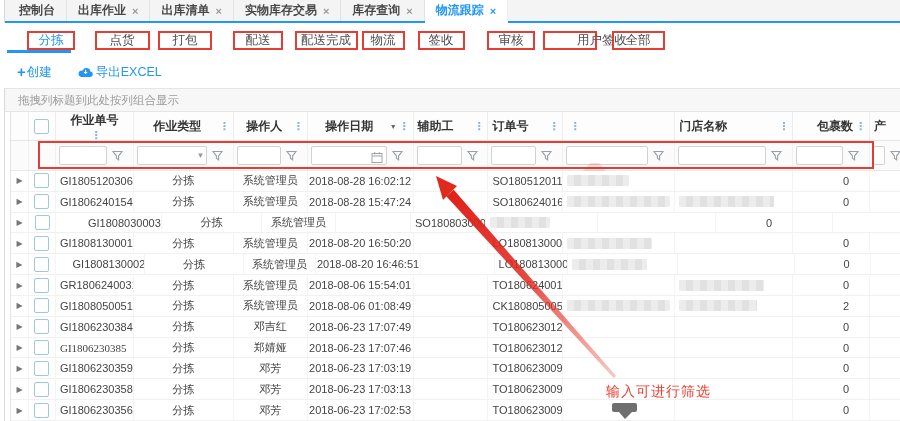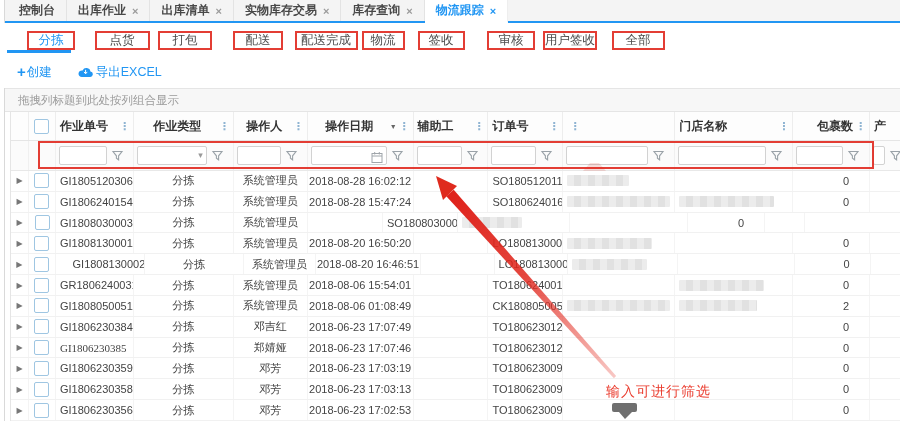--- a/index.html
+++ b/index.html
@@ -98,21 +98,21 @@
   <div class="stabbar" id="status-tabs">
     <div class="stab-underline"></div>
   <div class="stab active" style="left: 11px;">分拣</div>
       <div class="stab" style="left: 82px;">点货</div>
       <div class="stab" style="left: 145px;">打包</div>
       <div class="stab" style="left: 218px;">配送</div>
       <div class="stab" style="left: 286px;">配送完成</div>
       <div class="stab" style="left: 343px;">物流</div>
       <div class="stab" style="left: 401px;">签收</div>
       <div class="stab" style="left: 471px;">审核</div>
-      <div class="stab" style="left: 530px;">用户签收</div>
+      <div class="stab" style="left: 562px;">用户签收</div>
       <div class="stab" style="left: 598px;">全部</div>
     </div>
 
   <div class="toolbar">
     <div class="tbtn">
       <span class="plus">+</span>
       <span>创建</span>
     </div>
     <div class="tbtn">
       <span style="display:flex;">
@@ -128,21 +128,21 @@
   <div class="grouphint">
     <span>拖拽列标题到此处按列组合显示</span>
   </div>
 
   <div class="grid">
     <div class="hrow" id="header-row">
         <div class="hcell" style="width: 18px;"></div>
         <div class="hcell cbwrap" style="width: 27px; justify-content: center;">
           <div class="cb"></div>
         </div>
-        <div class="hcell" style="width: 78px;">
+        <div class="hcell" style="width: 78px; flex-direction: column;">
           <span class="lbl" style="text-align: left;">作业单号</span>
           <span class="cmenu">⋮</span>
         </div>
         <div class="hcell" style="width: 100px;">
           <span class="lbl" style="text-align: center;">作业类型</span>
           <span class="cmenu">⋮</span>
         </div>
         <div class="hcell" style="width: 74px;">
           <span class="lbl" style="text-align: center;">操作人</span>
           <span class="cmenu">⋮</span>
@@ -303,21 +303,21 @@
             <div class="redact" style="width: 95px;"></div>
           </div>
           <div class="tcell" style="width: 77px; justify-content: flex-end; padding-right: 20px;">0</div>
           <div class="tcell" style="width: 40px; justify-content: flex-start;"></div>
         </div>
         <div class="trow">
           <div class="tcell expand" style="width: 18px;">▶</div>
           <div class="tcell cbwrap" style="width: 27px; justify-content: center;">
             <div class="cb"></div>
           </div>
-          <div class="tcell" style="width: 78px; justify-content: flex-start;">GI1808030003</div>
+          <div class="tcell" style="width: 78px; justify-content: flex-start; margin-left: 28px;">GI1808030003</div>
           <div class="tcell" style="width: 100px; justify-content: center;">分拣</div>
           <div class="tcell" style="width: 74px; justify-content: center;">系统管理员</div>
           <div class="tcell" style="width: 75px; justify-content: flex-start;"></div>
           <div class="tcell" style="width: 75px; justify-content: flex-start;">SO1808030003</div>
           <div class="tcell" style="width: 112px; justify-content: flex-start;">
             <div class="redact" style="width: 60px;"></div>
           </div>
           <div class="tcell" style="width: 118px; justify-content: flex-start;"></div>
           <div class="tcell" style="width: 77px; justify-content: flex-end; padding-right: 20px;">0</div>
           <div class="tcell" style="width: 40px; justify-content: flex-start;"></div>

